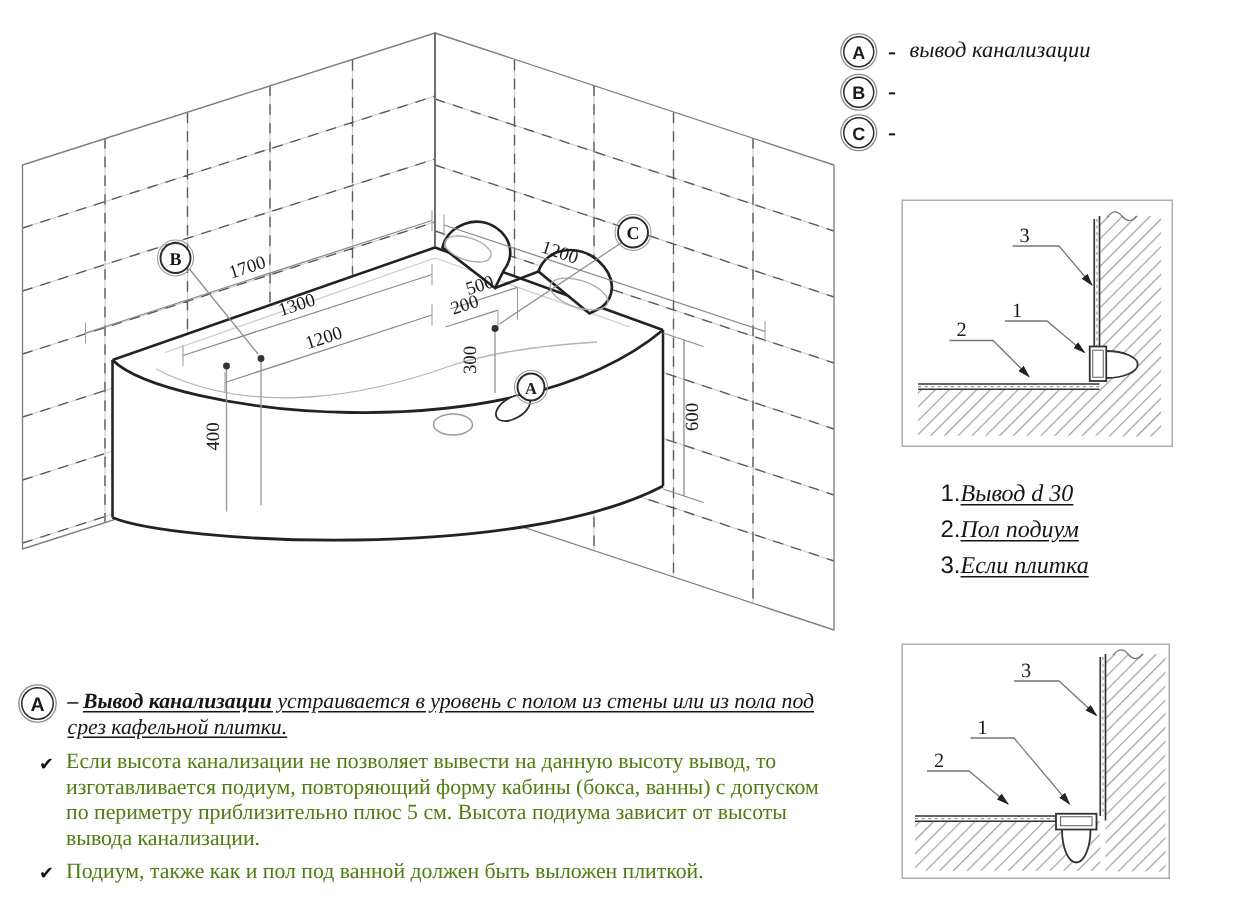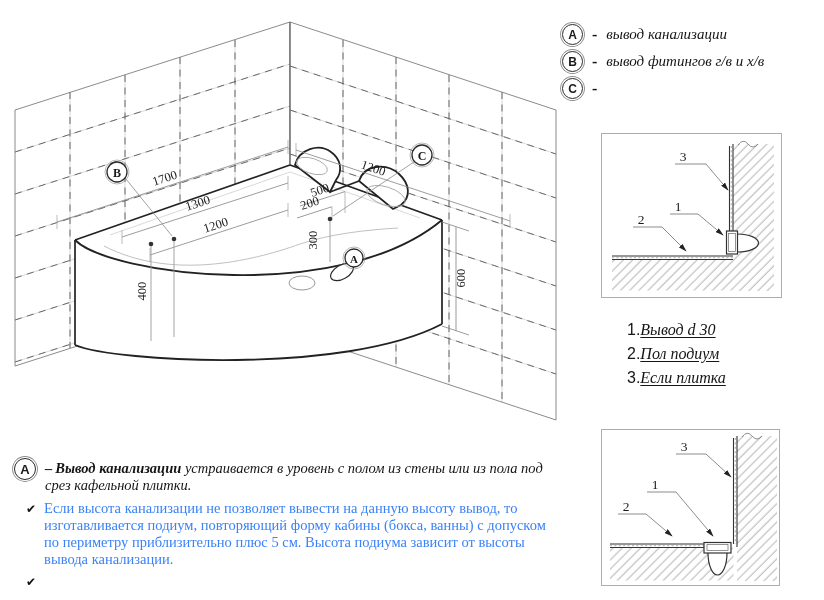--- a/index.html
+++ b/index.html
@@ -24,26 +24,26 @@
   .plist{left:627px;top:321px;}
   .plist-row{display:flex;align-items:baseline;margin-bottom:6px;}
   .plist-num{font:16px "Liberation Sans",sans-serif;color:#161616;}
   .plist-label{font:italic 16px "Liberation Serif",serif;text-decoration:underline;text-underline-offset:2px;}
 
   
   .notes{left:14px;top:458px;width:546px;}
   .note-head{display:flex;align-items:flex-start;gap:9px;}
   .note-lead{font:italic 14.5px/1.18 "Liberation Serif",serif;padding-top:2px;}
   .lead-dash{font-weight:700;padding-right:3px;}
-  .lead-u{text-underline-offset:2px;}
+  .lead-u{text-decoration:underline;text-underline-offset:2px;}
   .lead-bold{font-weight:700;}
   .nlist{list-style:none;margin:6px 0 0 12px;padding:0;}
   .nlist li{display:flex;gap:8px;margin-bottom:5px;}
   .chk{flex:0 0 auto;font:700 12px "DejaVu Sans",sans-serif;margin-top:2px;color:#111;}
-  .btxt{font:14.5px/1.17 "Liberation Serif",serif;color:#3b82f6;}
+  .btxt{font:14.5px/1.17 "Liberation Serif",serif;color:#4d7c0f;}
 </style>
 </head>
 <body>
 
 <div class="page">
 
   <svg class="abs" style="left:0;top:0" width="570" height="460" viewBox="0 0 570 460">
 
     <g>
       <polygon points="15,110 290,22 290,278 15,366" fill="#ffffff"></polygon>
@@ -135,21 +135,20 @@
 
   <div class="abs legend">
     <div class="legend-row">
       <span class="circ">A</span>
       <span class="legend-dash">-</span>
       <span class="legend-label">вывод канализации</span>
     </div>
     <div class="legend-row">
       <span class="circ">B</span>
       <span class="legend-dash">-</span>
-      <span class="legend-label">вывод фитингов г/в и х/в</span>
     </div>
     <div class="legend-row">
       <span class="circ">C</span>
       <span class="legend-dash">-</span>
     </div>
   </div>
 
   <svg class="abs" style="left:600px;top:132px" width="184" height="168" viewBox="0 0 184 168">
     <defs>
       <pattern id="h1" width="6.5" height="6.5" patternUnits="userSpaceOnUse" patternTransform="rotate(-45)">
@@ -236,17 +235,18 @@
         <span class="lead-dash">–</span><span class="lead-u"><span class="lead-bold">Вывод канализации</span><span> устраивается в уровень с полом из стены или из пола под срез кафельной плитки.</span></span>
       </div>
     </div>
     <ul class="nlist">
       <li>
         <span class="chk">✔</span>
         <span class="btxt">Если высота канализации не позволяет вывести на данную высоту вывод, то изготавливается подиум, повторяющий форму кабины (бокса, ванны) с допуском по периметру приблизительно плюс 5 см. Высота подиума зависит от высоты вывода канализации.</span>
       </li>
       <li>
         <span class="chk">✔</span>
+        <span class="btxt">Подиум, также как и пол под ванной должен быть выложен плиткой.</span>
       </li>
     </ul>
   </div>
 
 </div>
 
 </body></html>

